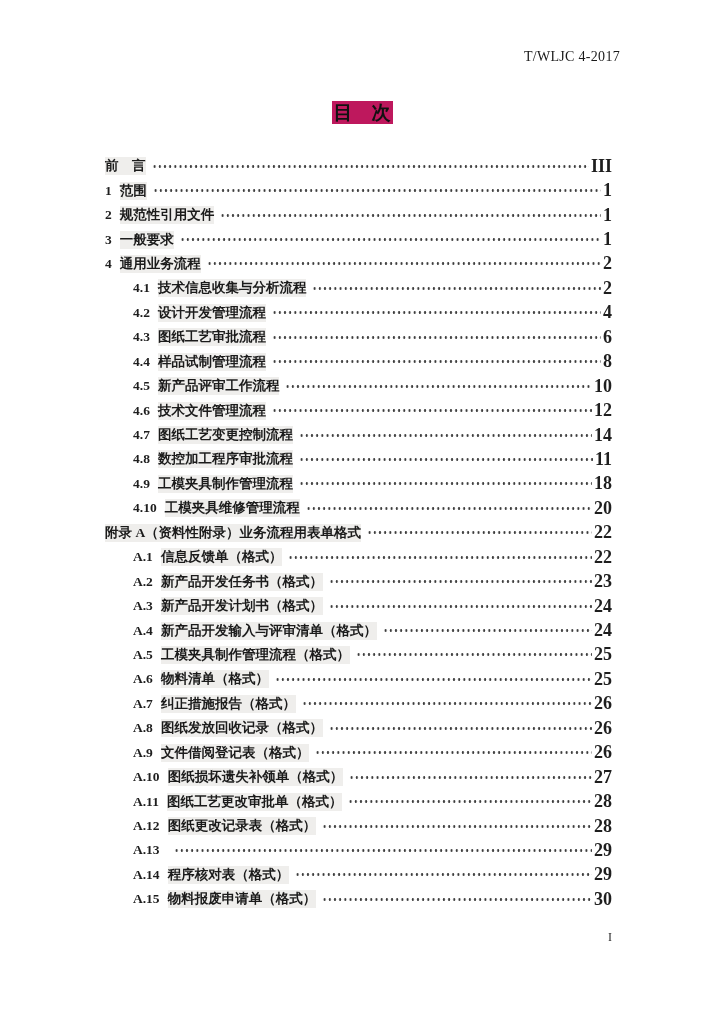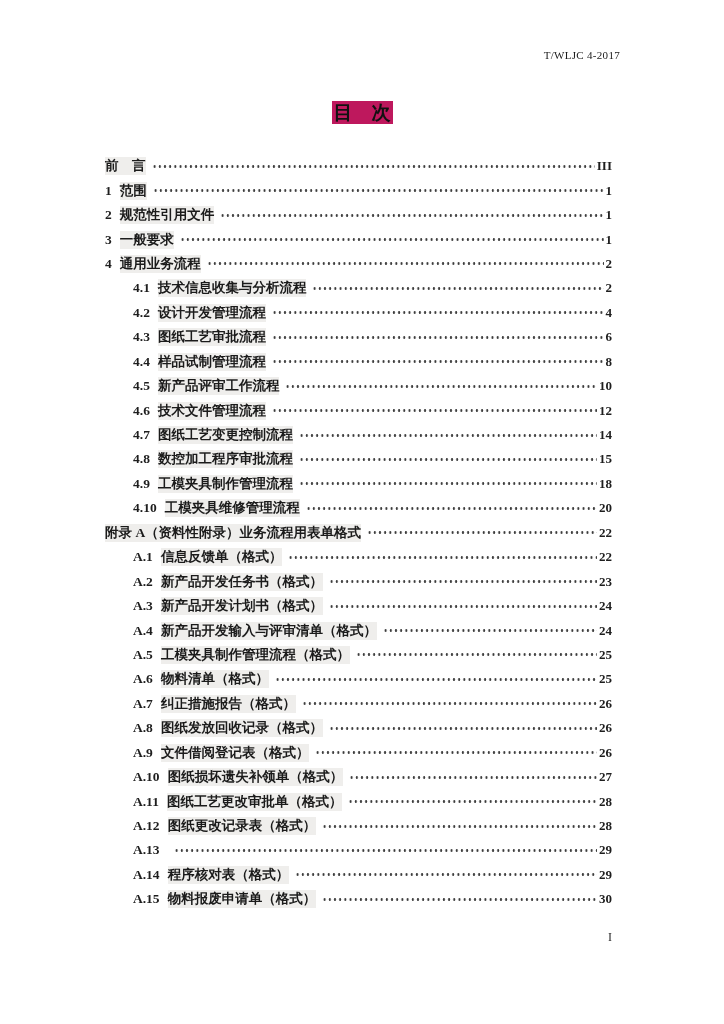--- a/index.html
+++ b/index.html
@@ -13,21 +13,21 @@
     height: 1024px;
     background: #ffffff;
     font-family: "Liberation Serif", "DejaVu Serif", serif;
     color: #1e1e1e;
     overflow: hidden;
   }
   .doc-ref {
     position: absolute;
     top: 49px;
     right: 104px;
-    font-size: 11px;
+    font-size: 14px;
     letter-spacing: 0.3px;
     color: #1a1a1a;
   }
   .toc-title {
     position: absolute;
     top: 100px;
     left: 0;
     right: 0;
     text-align: center;
     font-size: 19px;
@@ -67,21 +67,21 @@
     flex: 1;
     height: 5px;
     margin: 0 2px 0 6px;
     background-image: radial-gradient(circle, #3c3c3c 1.05px, rgba(0,0,0,0) 1.35px);
     background-size: 5.2px 5px;
     background-repeat: repeat-x;
     background-position: left center;
   }
   .toc-row .pagenum {
     color: #1e1e1e;
-    font-size: 13px;
+    font-size: 18px;
   }
   .footer-page {
     position: absolute;
     top: 930px;
     right: 112px;
     font-size: 12px;
     color: #2a2a2a;
   }
 </style>
 </head>
@@ -177,21 +177,21 @@
     <span class="num">4.7</span>
     <span class="label">图纸工艺变更控制流程</span>
     <span class="leader"></span>
     <span class="pagenum">14</span>
   </div>
 
   <div class="toc-row indent">
     <span class="num">4.8</span>
     <span class="label">数控加工程序审批流程</span>
     <span class="leader"></span>
-    <span class="pagenum">15</span>
+    <span class="pagenum">11</span>
   </div>
 
   <div class="toc-row indent">
     <span class="num">4.9</span>
     <span class="label">工模夹具制作管理流程</span>
     <span class="leader"></span>
     <span class="pagenum">18</span>
   </div>
 
   <div class="toc-row indent">

